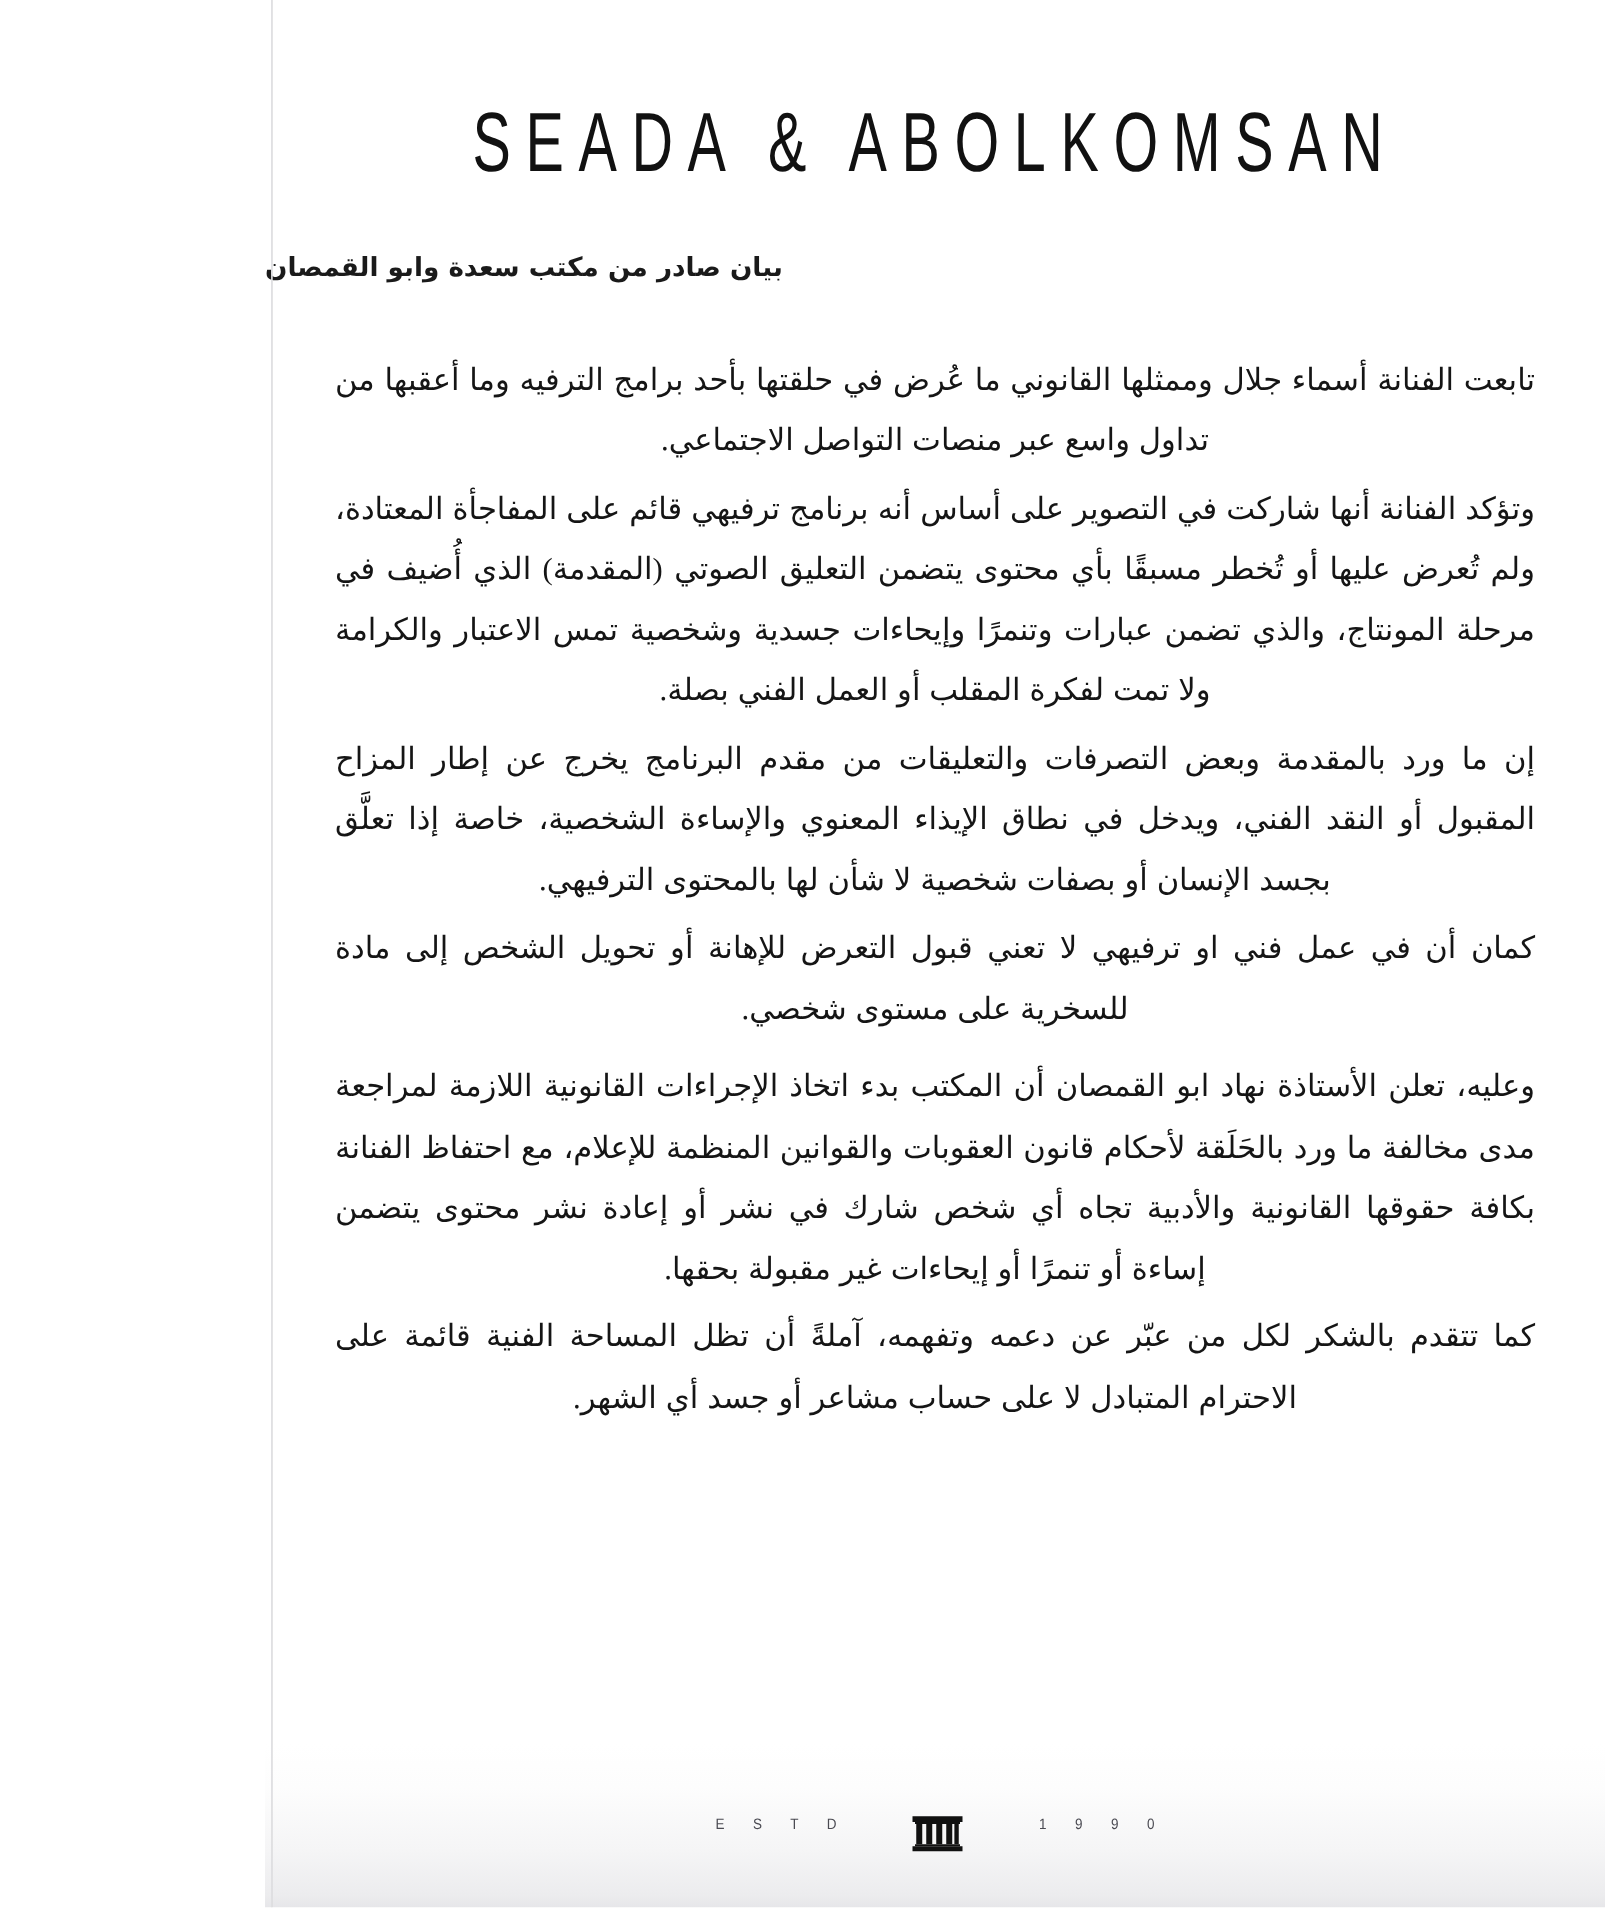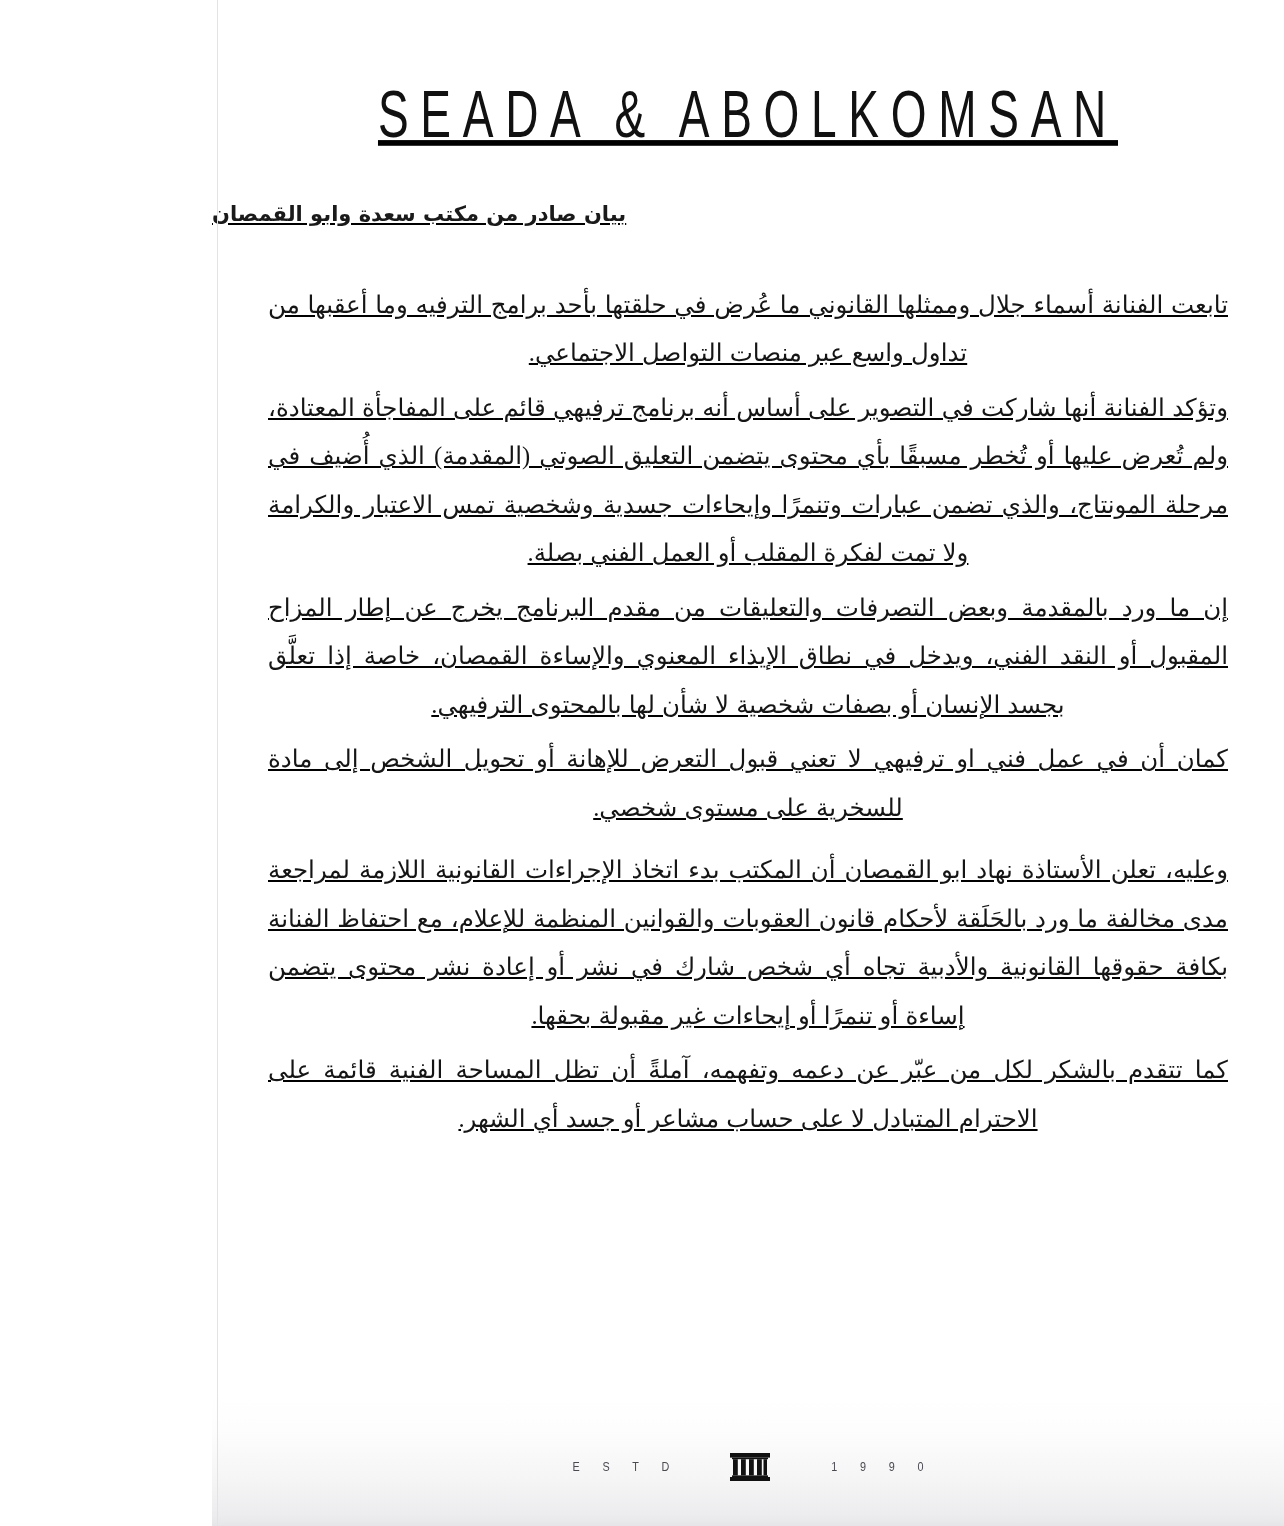--- a/index.html
+++ b/index.html
@@ -17,21 +17,20 @@
     background: #ffffff;
     background-image: linear-gradient(to bottom,
         #ffffff 0px,
         #ffffff 1395px,
         #fdfdfd 1430px,
         #f5f5f6 1480px,
         #ececee 1516px,
         #e6e6e9 1526px);
     overflow: hidden;
     font-family: "Liberation Serif", "DejaVu Serif", serif;
-    text-decoration: underline;
   }
 
   
   .edge-rule {
     position: absolute;
     top: 0;
     bottom: 0;
     left: 5px;
     width: 1px;
     background: #c9c9cc;
@@ -100,21 +99,21 @@
   }
   .para.gap-before { margin-top: 14px; }
 
   
   .footer {
     position: absolute;
     left: 0;
     right: 0;
     bottom: 44px;
     display: flex;
-    align-items: center;
+    align-items: flex-start;
     justify-content: center;
     gap: 44px;
     direction: ltr;
   }
   .estd-text {
     font-family: "Liberation Sans", "DejaVu Sans", sans-serif;
     font-size: 12px;
     letter-spacing: 11px;
     color: #4a4a52;
     text-indent: 11px;
@@ -139,21 +138,21 @@
     <div class="brand">SEADA  &amp;  ABOLKOMSAN</div>
   </header>
 
   <section class="subtitle">
     <div class="subtitle-line">بيان صادر من مكتب سعدة وابو القمصان</div>
   </section>
 
   <main class="body-copy">
     <p class="para">تابعت الفنانة أسماء جلال وممثلها القانوني ما عُرض في حلقتها بأحد برامج الترفيه وما أعقبها من تداول واسع عبر منصات التواصل الاجتماعي.</p>
     <p class="para">وتؤكد الفنانة أنها شاركت في التصوير على أساس أنه برنامج ترفيهي قائم على المفاجأة المعتادة، ولم تُعرض عليها أو تُخطر مسبقًا بأي محتوى يتضمن التعليق الصوتي (المقدمة) الذي أُضيف في مرحلة المونتاج، والذي تضمن عبارات وتنمرًا وإيحاءات جسدية وشخصية تمس الاعتبار والكرامة ولا تمت لفكرة المقلب أو العمل الفني بصلة.</p>
-    <p class="para">إن ما ورد بالمقدمة وبعض التصرفات والتعليقات من مقدم البرنامج يخرج عن إطار المزاح المقبول أو النقد الفني، ويدخل في نطاق الإيذاء المعنوي والإساءة القمصان، خاصة إذا تعلَّق بجسد الإنسان أو بصفات شخصية لا شأن لها بالمحتوى الترفيهي.</p>
+    <p class="para">إن ما ورد بالمقدمة وبعض التصرفات والتعليقات من مقدم البرنامج يخرج عن إطار المزاح المقبول أو النقد الفني، ويدخل في نطاق الإيذاء المعنوي والإساءة الشخصية، خاصة إذا تعلَّق بجسد الإنسان أو بصفات شخصية لا شأن لها بالمحتوى الترفيهي.</p>
     <p class="para">كمان أن في عمل فني او ترفيهي لا تعني قبول التعرض للإهانة أو تحويل الشخص إلى مادة للسخرية على مستوى شخصي.</p>
     <p class="para gap-before">وعليه، تعلن الأستاذة نهاد ابو القمصان أن المكتب بدء اتخاذ الإجراءات القانونية اللازمة لمراجعة مدى مخالفة ما ورد بالحَلَقة لأحكام قانون العقوبات والقوانين المنظمة للإعلام، مع احتفاظ الفنانة بكافة حقوقها القانونية والأدبية تجاه أي شخص شارك في نشر أو إعادة نشر محتوى يتضمن إساءة أو تنمرًا أو إيحاءات غير مقبولة بحقها.</p>
     <p class="para">كما تتقدم بالشكر لكل من عبّر عن دعمه وتفهمه، آملةً أن تظل المساحة الفنية قائمة على الاحترام المتبادل لا على حساب مشاعر أو جسد أي الشهر.</p>
   </main>
 
   <footer class="footer">
     <span class="estd-text">E S T D</span>
 
     <span>
       <svg class="colonnade" viewBox="0 0 42 30" xmlns="http://www.w3.org/2000/svg" aria-hidden="true">

